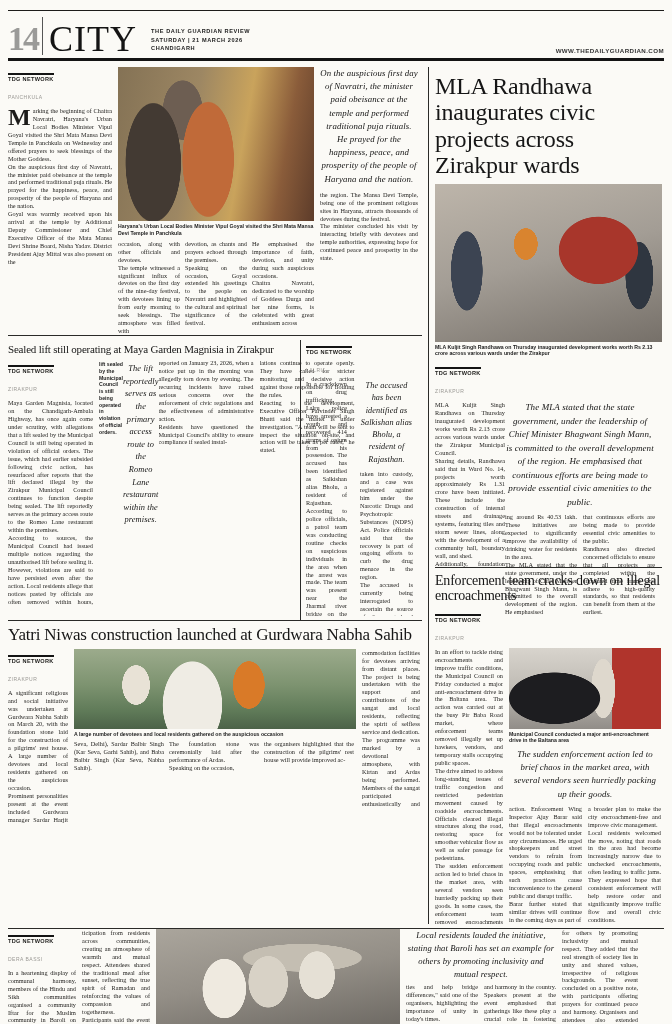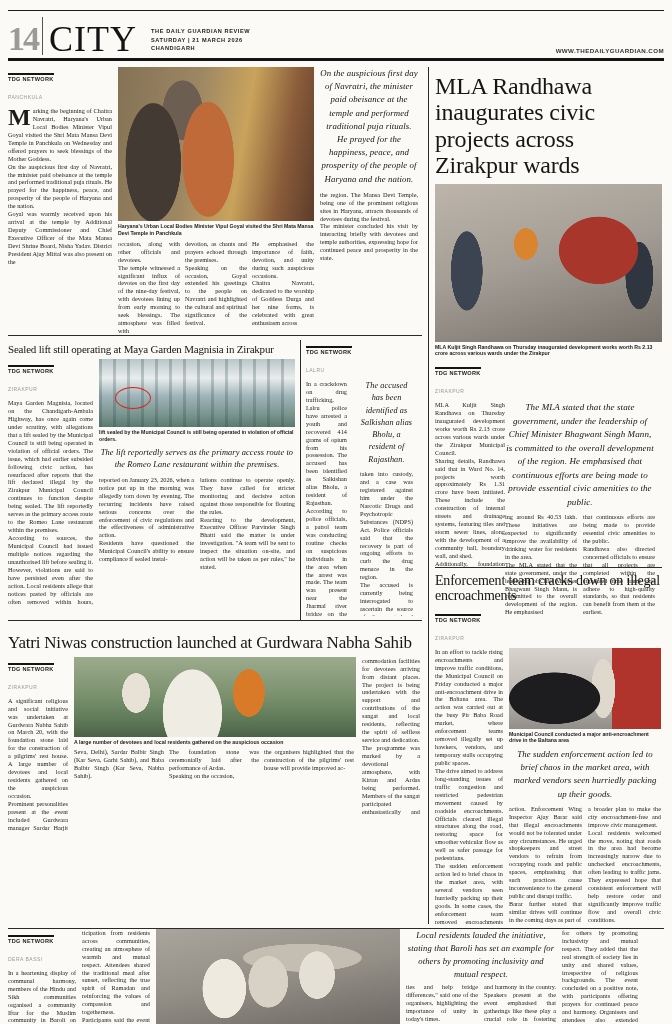--- a/index.html
+++ b/index.html
@@ -46,33 +46,33 @@
   .nav-rstack .pq { margin-bottom:5px; }
 
   
   .sy-row { display:flex; margin-top:4px; height:280px; }
   .sealed { width:292px; padding-right:5px; }
   .youth { width:112px; padding-left:5px; }
   .serifhl { font-family:"Liberation Serif",serif; font-weight:normal; color:#161616; letter-spacing:-0.2px; }
   .sealed-hl { font-size:11px; line-height:1.1; margin:3px 0 4px; }
   .sealed-row { display:flex; gap:6px; height:232px; }
   .sealed-c1 { width:90px; }
-  .sealed-stack { width:196px; display:flex; flex-direction:column; }
+  .sealed-stack { width:196px; display:flex; flex-direction:row; }
   .sealed-photo { height:68px; }
   .sealed-pq { font-size:8.4px; margin:4px 0; }
   .sealed-cols { display:flex; gap:6px; flex:1; }
   .sealed-cols .bt { width:95px; }
   .youth-hl { font-size:15px; line-height:1.12; margin:3px 0 4px; }
   .youth-row { display:flex; gap:13px; height:236px; }
   .youth-row .bt { width:53px; }
   .youth-r { width:54px; display:flex; flex-direction:column; }
   .youth-pq { font-size:8.2px; margin-bottom:4px; }
 
   
-  .yatri-hl { font-size:17px; line-height:1.1; margin:13px 0 4px; }
+  .yatri-hl { font-size:17px; line-height:1.1; margin:5px 0 4px; }
   .yatri-row { display:flex; gap:6px; height:162px; }
   .yatri-c1 { width:60px; }
   .yatri-center { width:282px; display:flex; flex-direction:column; }
   .yatri-photo { height:80px; }
   .yatri-mini { display:flex; gap:5px; margin-top:3px; flex:1; }
   .yatri-mini .bt { width:90px; }
   .yatri-c5 { width:58px; }
 
   
   .mla-hl { font-size:24px; line-height:1.1; margin:6px 0 5px; }
@@ -297,21 +297,21 @@
           <div class="bt enf-c1">In an effort to tackle rising encroachments and improve traffic conditions, the Municipal Council on Friday conducted a major anti-encroachment drive in the Baltana area. The action was carried out at the busy Pir Baba Road market, where enforcement teams removed illegally set up hawkers, vendors, and temporary stalls occupying public spaces.
 The drive aimed to address long-standing issues of traffic congestion and restricted pedestrian movement caused by roadside encroachments. Officials cleared illegal structures along the road, restoring space for smoother vehicular flow as well as safer passage for pedestrians.
 The sudden enforcement action led to brief chaos in the market area, with several vendors seen hurriedly packing up their goods. In some cases, the enforcement team removed encroachments on the spot. Municipal Council officials also issued a strict warning, stating that any repeat violations would result in penalties and stringent legal</div>
           <div class="enf-r">
             <div class="photo enf-photo" style="background:
                    radial-gradient(ellipse 46px 26px at 30% 62%, #1d1d20 98%, transparent 100%),
                    radial-gradient(ellipse 12px 30px at 62% 50%, #ded8cd 98%, transparent 100%),
                    linear-gradient(90deg, transparent 0 68%, #b0342c 68% 100%),
                    linear-gradient(180deg, #d8d4cd 0%, #bcb8b1 55%, #918d88 100%);"></div>
             <div class="caption">Municipal Council conducted a major anti-encroachment drive in the Baltana area</div>
-            <div class="pq enf-pq">The sudden enforcement action led to brief chaos in the market area, with marked vendors seen hurriedly packing up their goods.</div>
+            <div class="pq enf-pq">The sudden enforcement action led to brief chaos in the market area, with several vendors seen hurriedly packing up their goods.</div>
             <div class="enf-cols">
               <div class="bt">action. Enforcement Wing Inspector Ajay Barar said that illegal encroachments would not be tolerated under any circumstances. He urged shopkeepers and street vendors to refrain from occupying roads and public spaces, emphasising that such practices cause inconvenience to the general public and disrupt traffic.
 Barar further stated that similar drives will continue in the coming days as part of</div>
               <div class="bt">a broader plan to make the city encroachment-free and improve civic management.
 Local residents welcomed the move, noting that roads in the area had become increasingly narrow due to unchecked encroachments, often leading to traffic jams. They expressed hope that consistent enforcement will help restore order and significantly improve traffic flow and overall civic conditions.</div>
             </div>
           </div>
         </div>
       </div>
     </div>

